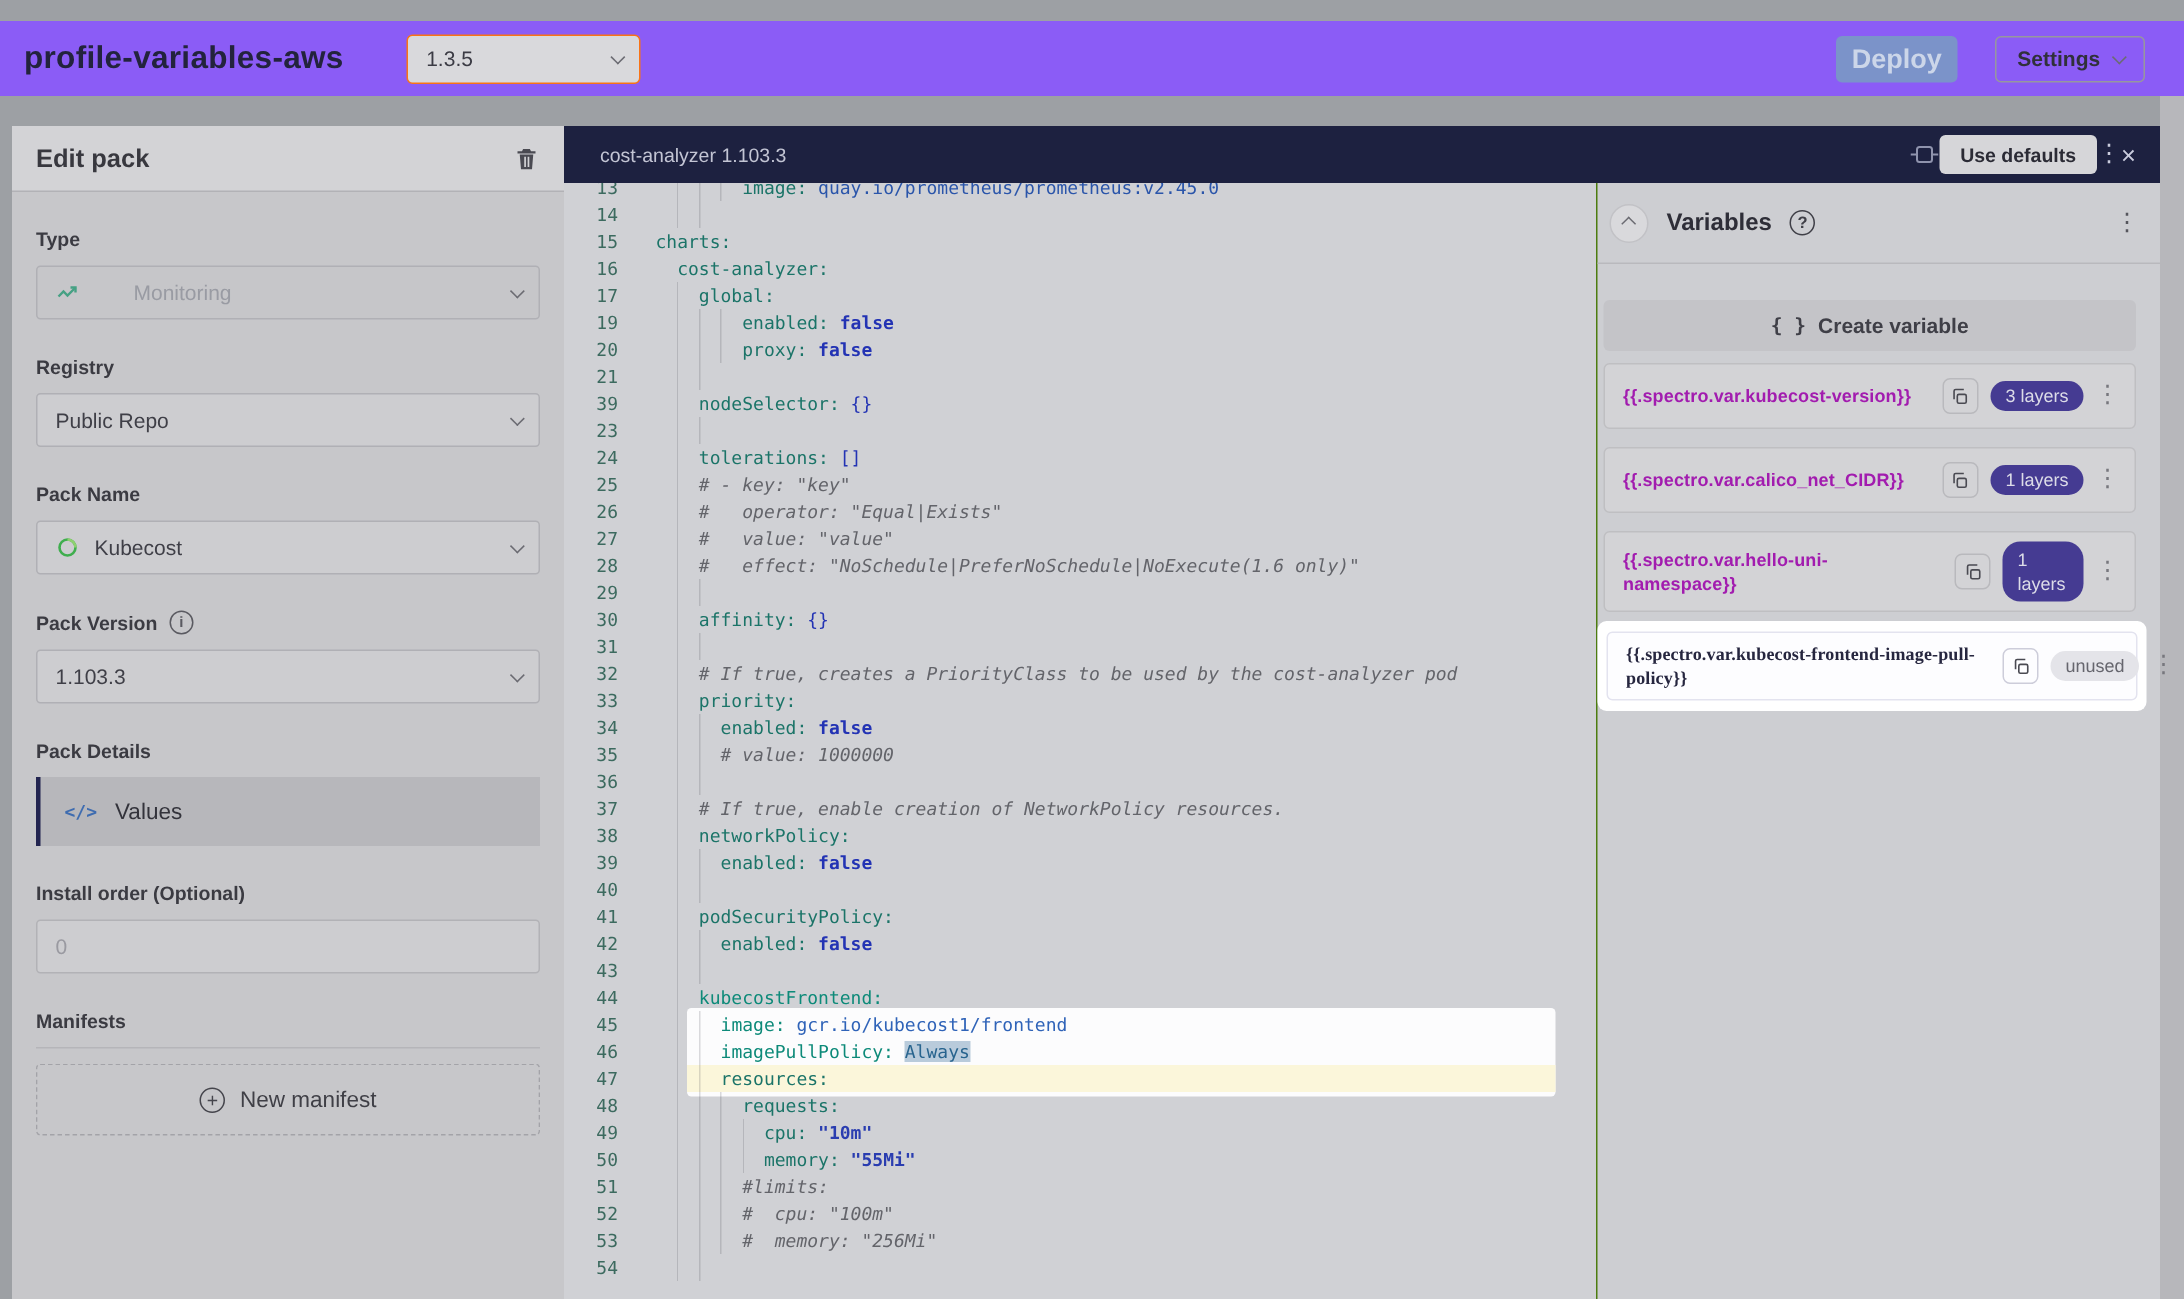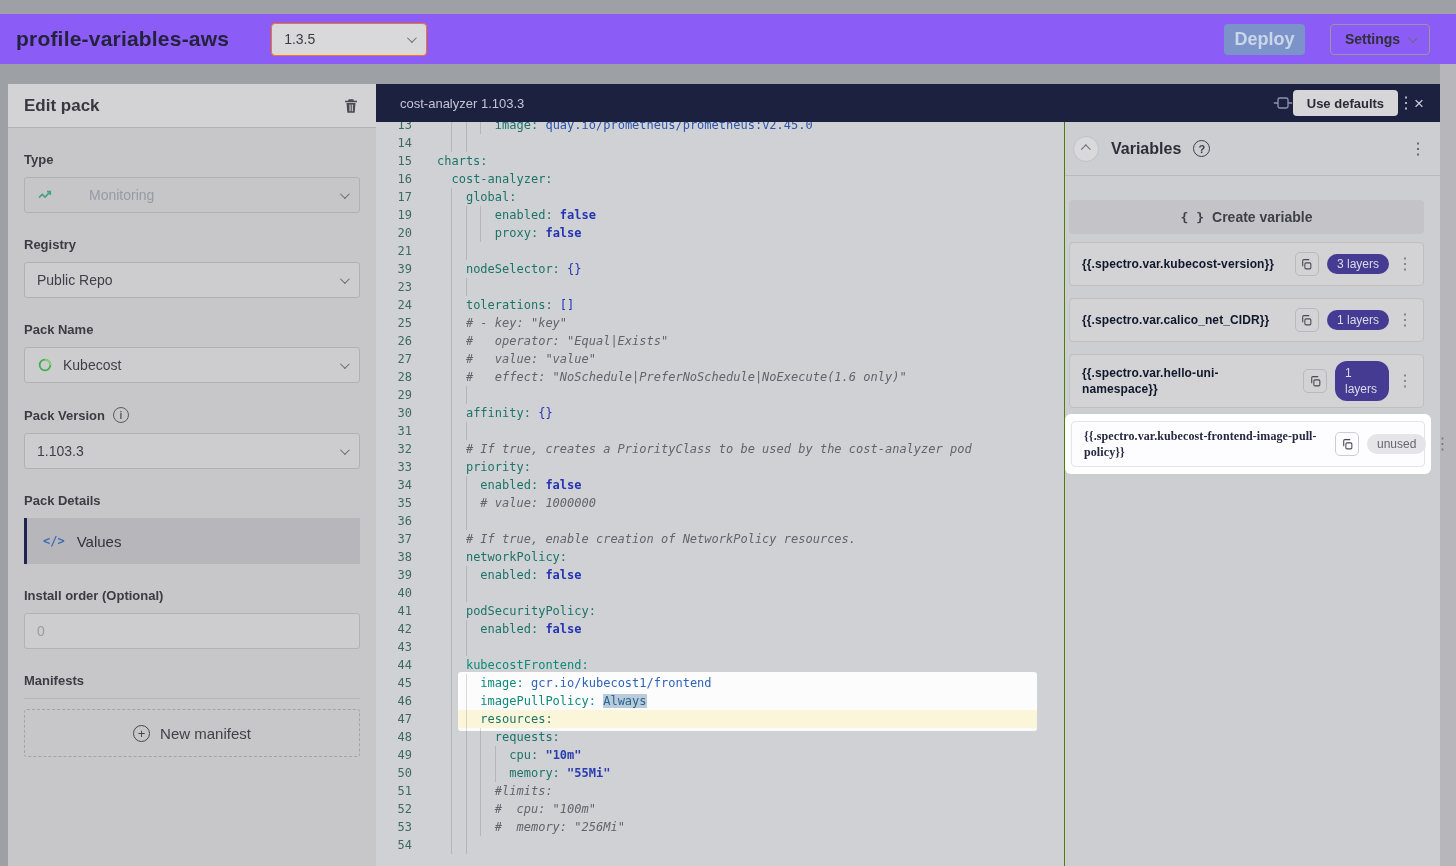--- a/index.html
+++ b/index.html
@@ -94,21 +94,21 @@
                display:inline-flex; align-items:center; justify-content:center; font-size:11px; font-weight:700; font-style:normal; }
   .vars-head .kebab { margin-left:auto; color:#55555c; }
   .vars-body { padding:24px 18px 0 4px; }
   .btn-create { width:355px; height:34px; background:#c4c4c8; border:none; border-radius:4px; font-family:inherit;
                 font-size:14px; font-weight:600; color:#3f3f47; display:flex; align-items:center; justify-content:center; gap:8px;
                 margin-bottom:8px; }
   .brace-glyph { font-family:"DejaVu Sans Mono", monospace; font-weight:700; font-size:13px; font-style:normal; }
   .var-card { width:355px; background:#d3d3d6; border:1px solid #bfbfc2; border-radius:4px; min-height:44px;
               display:flex; align-items:center; gap:8px; padding:6px 10px 6px 12px; margin-top:12px; }
   .var-card:first-of-type { margin-top:0; }
-  .var-name { font-size:12px; font-weight:700; color:#0f172a; letter-spacing:.1px; flex:1; white-space:nowrap; overflow:hidden; }
+  .var-name { font-size:12px; font-weight:700; color:#a21caf; letter-spacing:.1px; flex:1; white-space:nowrap; overflow:hidden; }
   .var-name.wrap { white-space:normal; line-height:16px; flex:0 0 auto; }
   .copy-btn { width:24px; height:24px; border:1px solid #b9b9bd; border-radius:5px; background:transparent;
               display:flex; align-items:center; justify-content:center; flex:0 0 24px; }
   .copy-btn svg { width:13px; height:13px; stroke:#4a4a52; fill:none; stroke-width:2; }
   .badge { font-size:12px; padding:3px 10px; border-radius:11px; white-space:nowrap; }
   .badge.purple { background:var(--purple,#453b92); color:#dcdce8; }
   .badge.gray { background:#e4e4e9; color:#66666e; }
   .badge.wrap2 { max-width:54px; white-space:normal; border-radius:12px; line-height:16px; padding:4px 10px; }
   .var-card .kebab { color:#77777d; }
   .spot-ring { margin-left:-4px; width:366px; background:#ffffff; border-radius:6px; padding:7px 6px; margin-top:6px; }

